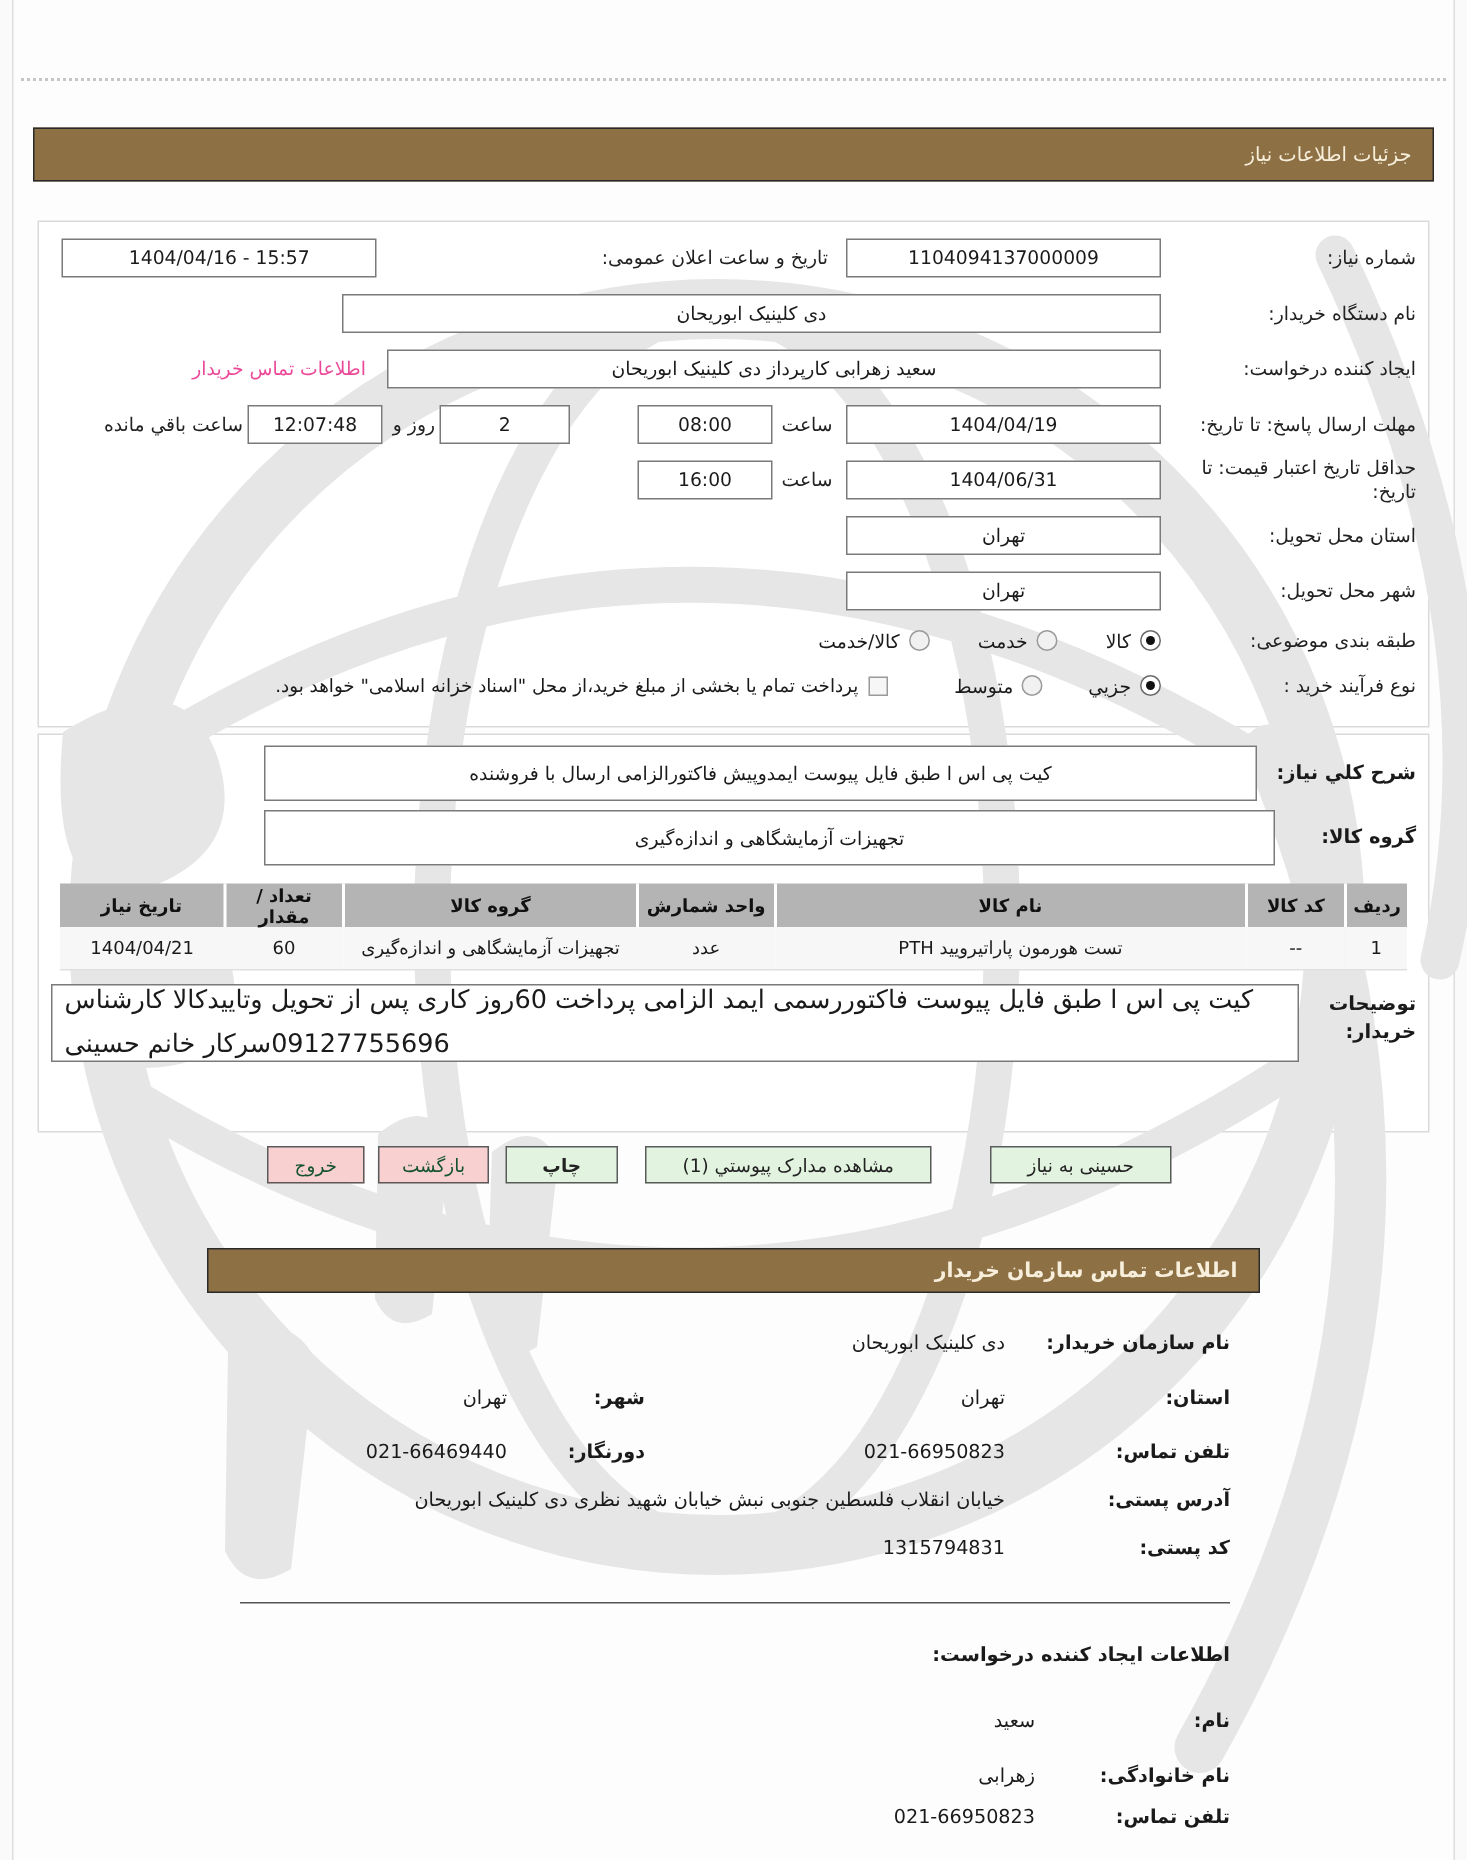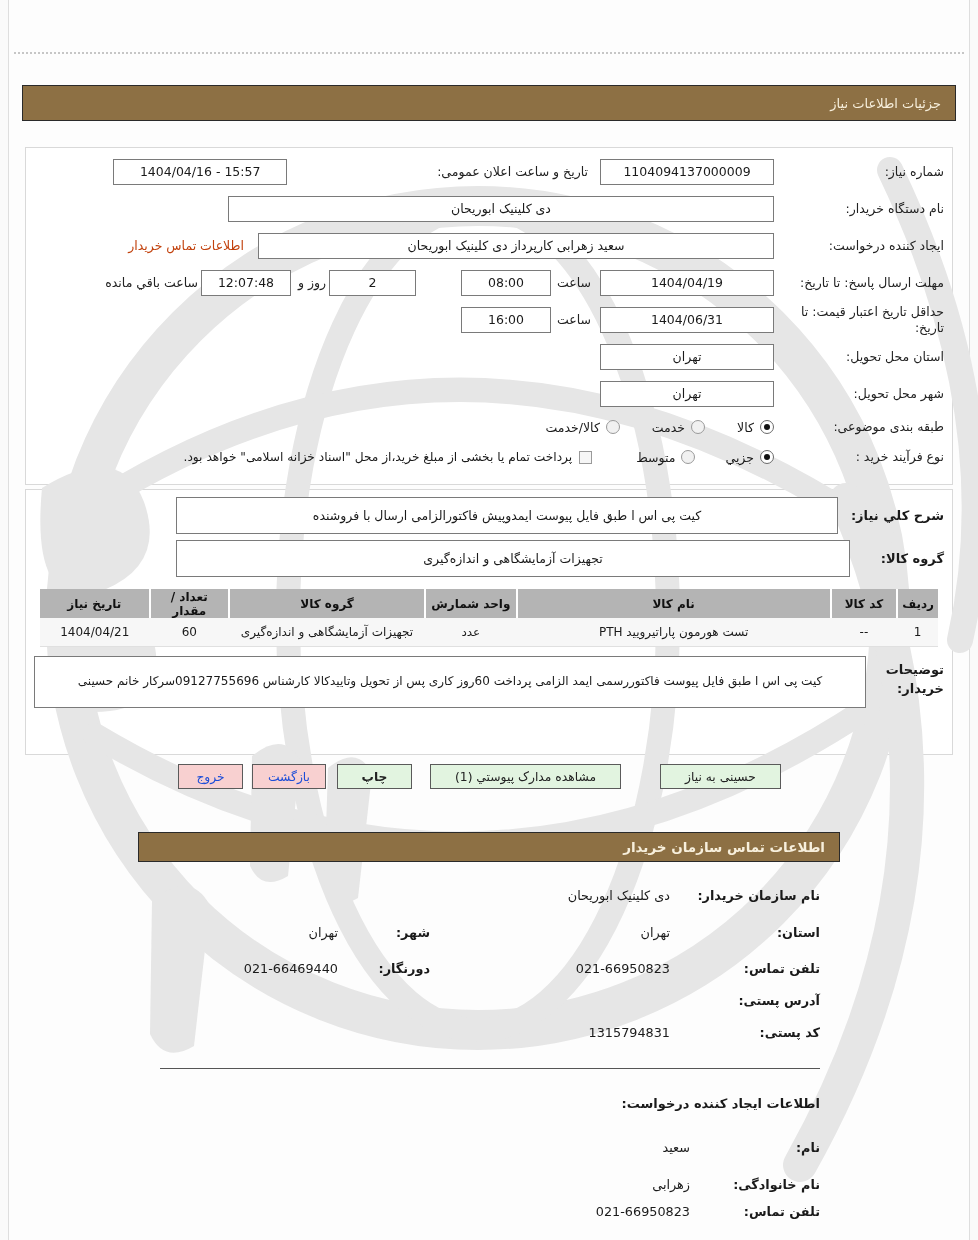--- a/index.html
+++ b/index.html
@@ -35,22 +35,22 @@
   .frow { display: flex; align-items: center; height: 37px; padding-right: 8px; position: relative; z-index: 2; }
   .frow.short { height: 30px; }
   .flabel { width: 170px; font-size: 12.5px; line-height: 1.25; color: #222; flex-shrink: 0; }
   .slabel { font-size: 12.5px; color: #222; }
   .ibox {
     border: 1px solid #7a7a7a; background: #fff; height: 26px;
     display: flex; align-items: center; justify-content: center;
     font-size: 12.5px; position: relative; z-index: 2; flex-shrink: 0;
   }
   .ltr { direction: ltr; }
-  .w186 { width: 174px; }
-  .link { color: #c2410c; font-size: 12.5px; margin-right: 14px; cursor: pointer; }
+  .w186 { width: 210px; }
+  .link { color: #ec4899; font-size: 12.5px; margin-right: 14px; cursor: pointer; }
   .radio {
     width: 14px; height: 14px; border-radius: 50%;
     border: 1px solid #9a9a9a; background: #f1f1f1; display: inline-block;
     position: relative; flex-shrink: 0;
   }
   .radio.sel { background: #fff; border-color: #6a6a6a; }
   .radio.sel::after { content: ""; position: absolute; left: 3px; top: 3px; width: 6px; height: 6px; border-radius: 50%; background: #111; }
   .rlabel { font-size: 12.5px; margin: 0 6px 0 0; }
   .checkbox { width: 13px; height: 13px; border: 1px solid #9a9a9a; background: #f6f6f6; display: inline-block; flex-shrink: 0; }
   .cbtext { font-size: 12.2px; margin-right: 7px; }
@@ -66,29 +66,29 @@
     position: relative; z-index: 2; direction: rtl; font-size: 12px;
   }
   table.goods th {
     background: #b4b4b4; color: #111; font-weight: bold; height: 29px;
     border-left: 2px solid #fff; padding: 0 4px;
   }
   table.goods th:last-child { border-left: none; }
   table.goods td { background: #f7f7f7; height: 28px; text-align: center; border-bottom: 1px solid #e0e0e0; padding: 0 4px; }
   .notes-row { margin-top: 9px; align-items: flex-start; }
   .notes-label { font-size: 13px; font-weight: bold; width: 74px; line-height: 1.5; flex-shrink: 0; padding-top: 4px; }
-  .notes-box { width: 832px; height: 52px; margin-right: 4px; font-size: 12px; line-height: 1.7;
-    justify-content: center; text-align: right; padding: 2px 8px; }
+  .notes-box { width: 832px; height: 52px; margin-right: 4px; font-size: 17px; line-height: 1.7;
+    justify-content: center; text-align: left; padding: 2px 8px; }
   .btnrow { position: absolute; top: 764px; right: 197px; display: flex; z-index: 2; }
   .btn {
     height: 25px; border: 1px solid #5a5a5a; display: flex; align-items: center; justify-content: center;
     font-size: 12.3px; cursor: pointer; flex-shrink: 0;
   }
   .btn.green { background: #e2f4e0; color: #222; }
-  .btn.pink  { background: #f8d0d0; color: #1d4ed8; }
+  .btn.pink  { background: #f8d0d0; color: #14532d; }
   .b-respond { width: 121px; }
   .b-attach  { width: 191px; margin-right: 39px; }
   .b-print   { width: 75px;  margin-right: 18px; font-weight: bold; }
   .b-back    { width: 74px;  margin-right: 11px; }
   .b-exit    { width: 65px;  margin-right: 9px; }
   .crow { position: absolute; right: 158px; width: 682px; display: flex; align-items: flex-start; z-index: 2; font-size: 12.8px; }
   .c1 { width: 150px; font-weight: bold; flex-shrink: 0; }
   .c2 { width: 240px; flex-shrink: 0; }
   .c2wide { width: 420px; flex-shrink: 0; }
   .c3 { width: 92px; font-weight: bold; flex-shrink: 0; }
@@ -266,20 +266,21 @@
 
 <div class="crow" style="top:961px">
   <div class="c1">تلفن تماس:</div>
   <div class="c2 ltr" style="text-align:right">021-66950823</div>
   <div class="c3">دورنگار:</div>
   <div class="c4 ltr" style="text-align:right">021-66469440</div>
 </div>
 
 <div class="crow" style="top:993px">
   <div class="c1">آدرس پستی:</div>
+  <div class="c2wide">خیابان انقلاب فلسطین جنوبی نبش خیابان شهید نظری دی کلینیک ابوریحان</div>
 </div>
 
 <div class="crow" style="top:1025px">
   <div class="c1">کد پستی:</div>
   <div class="c2 ltr" style="text-align:right">1315794831</div>
 </div>
 
 <div class="sep"></div>
 
 <div class="creator-title">اطلاعات ایجاد کننده درخواست:</div>

